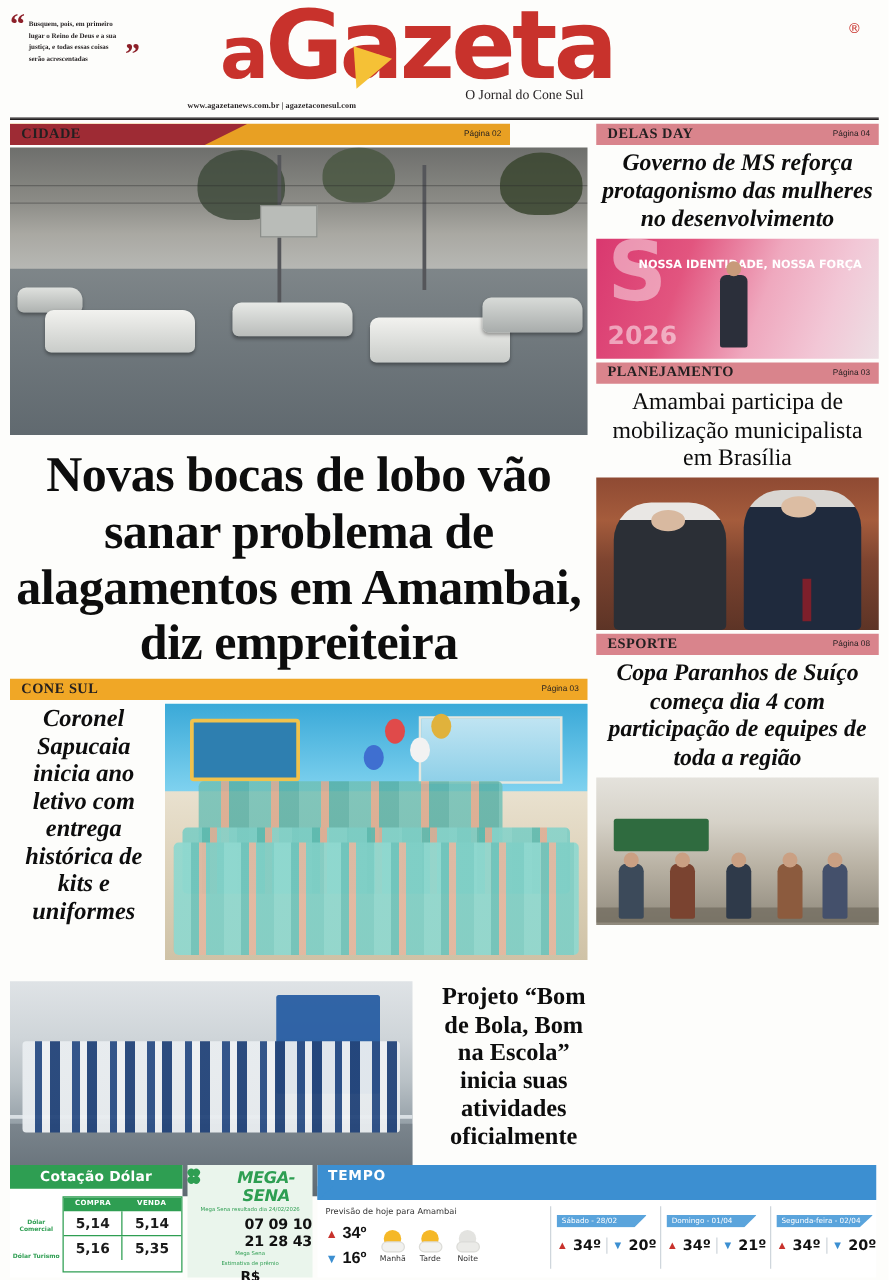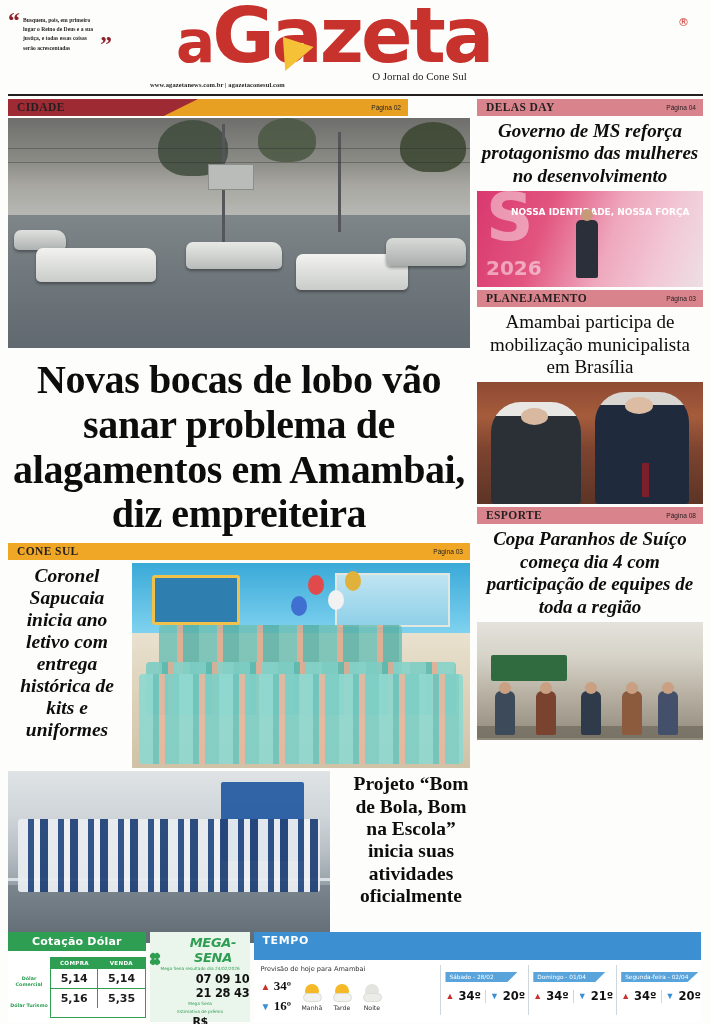--- a/index.html
+++ b/index.html
@@ -249,21 +249,21 @@
   .ps-win  { position:absolute; right:6%; top:5%; width:34%; height:26%; background: linear-gradient(180deg,#bfe4f2,#8fd0e8); border:2px solid #e4e7e0;}
   .balloon { position:absolute; border-radius:50%; width:16px; height:20px; }
   .kidrow  { position:absolute; left:2%; right:2%; bottom:2%; height:44%;
              background: repeating-linear-gradient(90deg, #8fd8cf 0 14px, #6fc4bb 14px 20px, #e4b8a0 20px 26px, #7fcfc6 26px 40px); opacity:.92; border-radius:4px;}
   .kidrow2 { position:absolute; left:4%; right:4%; bottom:26%; height:26%;
              background: repeating-linear-gradient(90deg, #7ccdc4 0 16px, #5cb9ae 16px 22px, #dcae95 22px 28px, #86d2c9 28px 44px); opacity:.9; border-radius:4px;}
   .adults  { position:absolute; left:8%; right:20%; top:30%; height:26%;
              background: repeating-linear-gradient(90deg, #6fc0b6 0 18px, #dba88c 18px 24px, #58b0a6 24px 40px); opacity:.85; border-radius:4px;}
 
   
-  .igu-row { display: flex; gap: 22px; margin-top: 3px; align-items: stretch; }
+  .igu-row { display: flex; gap: 22px; margin-top: 17px; align-items: stretch; }
   .photo-igu { flex: 1; height: 172px;
     background: linear-gradient(180deg, #dfe3e6 0%, #cfd5d9 26%, #b9c1c6 46%, #8f9aa2 70%, #6f7b84 100%); }
   .ig-floor { position:absolute; left:0; right:0; bottom:0; height:34%; background: linear-gradient(180deg,#7b858d,#5f6a72);}
   .ig-line  { position:absolute; left:0; right:0; bottom:36%; height:3px; background:#e9eef1; opacity:.8;}
   .ig-people{ position:absolute; left:3%; right:3%; bottom:30%; height:42%;
     background: repeating-linear-gradient(90deg, #e9edf0 0 10px, #2c4f86 10px 16px, #f0f2f4 16px 22px, #24457a 22px 30px); border-radius:3px; opacity:.95;}
   .ig-banner{ position:absolute; right:8%; top:6%; width:26%; height:46%; background:#1e56a0; border-radius:2px; opacity:.9;}
   .igu-head {
     width: 118px;
     font-family: "Liberation Serif", serif;
@@ -346,21 +346,21 @@
   .dolar-labels .spacer { height: 13px; }
   .dolar-grid { flex:1; border:1px solid #2E9E52; }
   .dolar-grid .hdr { display:flex; background:#2E9E52; }
   .dolar-grid .hdr span { flex:1; text-align:center; color:#fff; font-family:"DejaVu Sans",sans-serif; font-size:5.6px; font-weight:bold; padding:2px 0; letter-spacing:.3px;}
   .dolar-grid .row { display:flex; border-top:1px solid #2E9E52;}
   .dolar-grid .row:first-of-type{border-top:none;}
   .dolar-grid .row span { flex:1; text-align:center; font-family:"DejaVu Sans",sans-serif; font-size:11px; font-weight:bold; color:#1b1b1b; padding:3px 0;}
   .dolar-grid .row span + span { border-left:1px solid #2E9E52;}
 
   .mega-box { width: 106px; background:#eaf5ec; text-align:center; padding-top:3px;}
-  .mega-logo { display:flex; align-items:flex-end; justify-content:center; gap:15px; }
+  .mega-logo { display:flex; align-items:flex-start; justify-content:center; gap:15px; }
   .clover { width:12px; height:12px; position:relative; }
   .clover i { position:absolute; width:6px; height:6px; background:#2E9E52; border-radius:50% 50% 50% 0; }
   .clover i:nth-child(1){ left:0; top:0; transform:rotate(-45deg);}
   .clover i:nth-child(2){ right:0; top:0; transform:rotate(45deg);}
   .clover i:nth-child(3){ left:0; bottom:0; transform:rotate(-135deg);}
   .clover i:nth-child(4){ right:0; bottom:0; transform:rotate(135deg);}
   .mega-name { font-family:"DejaVu Sans",sans-serif; font-weight:bold; font-style:italic; font-size:13px; color:#2E9E52; letter-spacing:-.3px;}
   .mega-small { font-family:"DejaVu Sans",sans-serif; font-size:4.3px; color:#2E9E52; line-height:1.5; margin-top:1px;}
   .mega-nums { font-family:"DejaVu Sans",sans-serif; font-weight:bold; font-size:11.4px; color:#111; letter-spacing:-.2px; margin-top:0px;margin-left:45px;}
   .mega-prize{ font-family:"DejaVu Sans",sans-serif; font-weight:bold; font-size:11px; color:#111; letter-spacing:-.4px;}
@@ -368,21 +368,21 @@
   .tempo-box { flex:1; background:#fff; position:relative; }
   .tempo-title {
     background:#3C8FD1; color:#fff;
     font-family:"DejaVu Sans",sans-serif; font-weight:bold;
     font-size:11px; padding:2px 0 13px 8px; letter-spacing:.6px;
   }
   .tempo-body { display:flex; padding-top:5px; }
   .today { width: 186px; padding-left: 6px; position:relative;}
   .today-label { font-family:"DejaVu Sans",sans-serif; font-size:6.6px; color:#333; margin-bottom:3px;}
   .today-row { display:flex; align-items:center; gap:10px;}
-  .temps { font-family:Liberation Serif, serif; font-weight:bold; font-size:13px; color:#111; line-height:1.5;}
+  .temps { font-family:Liberation Sans, sans-serif; font-weight:bold; font-size:13px; color:#111; line-height:1.5;}
   .temps .up { color:#C8322C; font-size:10px; }
   .temps .dn { color:#3C8FD1; font-size:10px; }
   .parts { display:flex; gap:8px; align-items:flex-end;}
   .part { text-align:center; font-family:"DejaVu Sans",sans-serif; font-size:6.2px; color:#333;}
   .sun { width:22px; height:22px; position:relative; margin:0 auto 2px;}
   .sun .disc { position:absolute; left:4px; top:4px; width:14px; height:14px; background:#F5B827; border-radius:50%;}
   .sun .cloud { position:absolute; left:2px; bottom:0px; width:19px; height:9px; background:#f1f1ef; border-radius:9px; border:1px solid #dcdcd8;}
   .sun.night .disc { background:#e3e3e0; }
   .sun.night .cloud { background:#ebebe8; }
 

